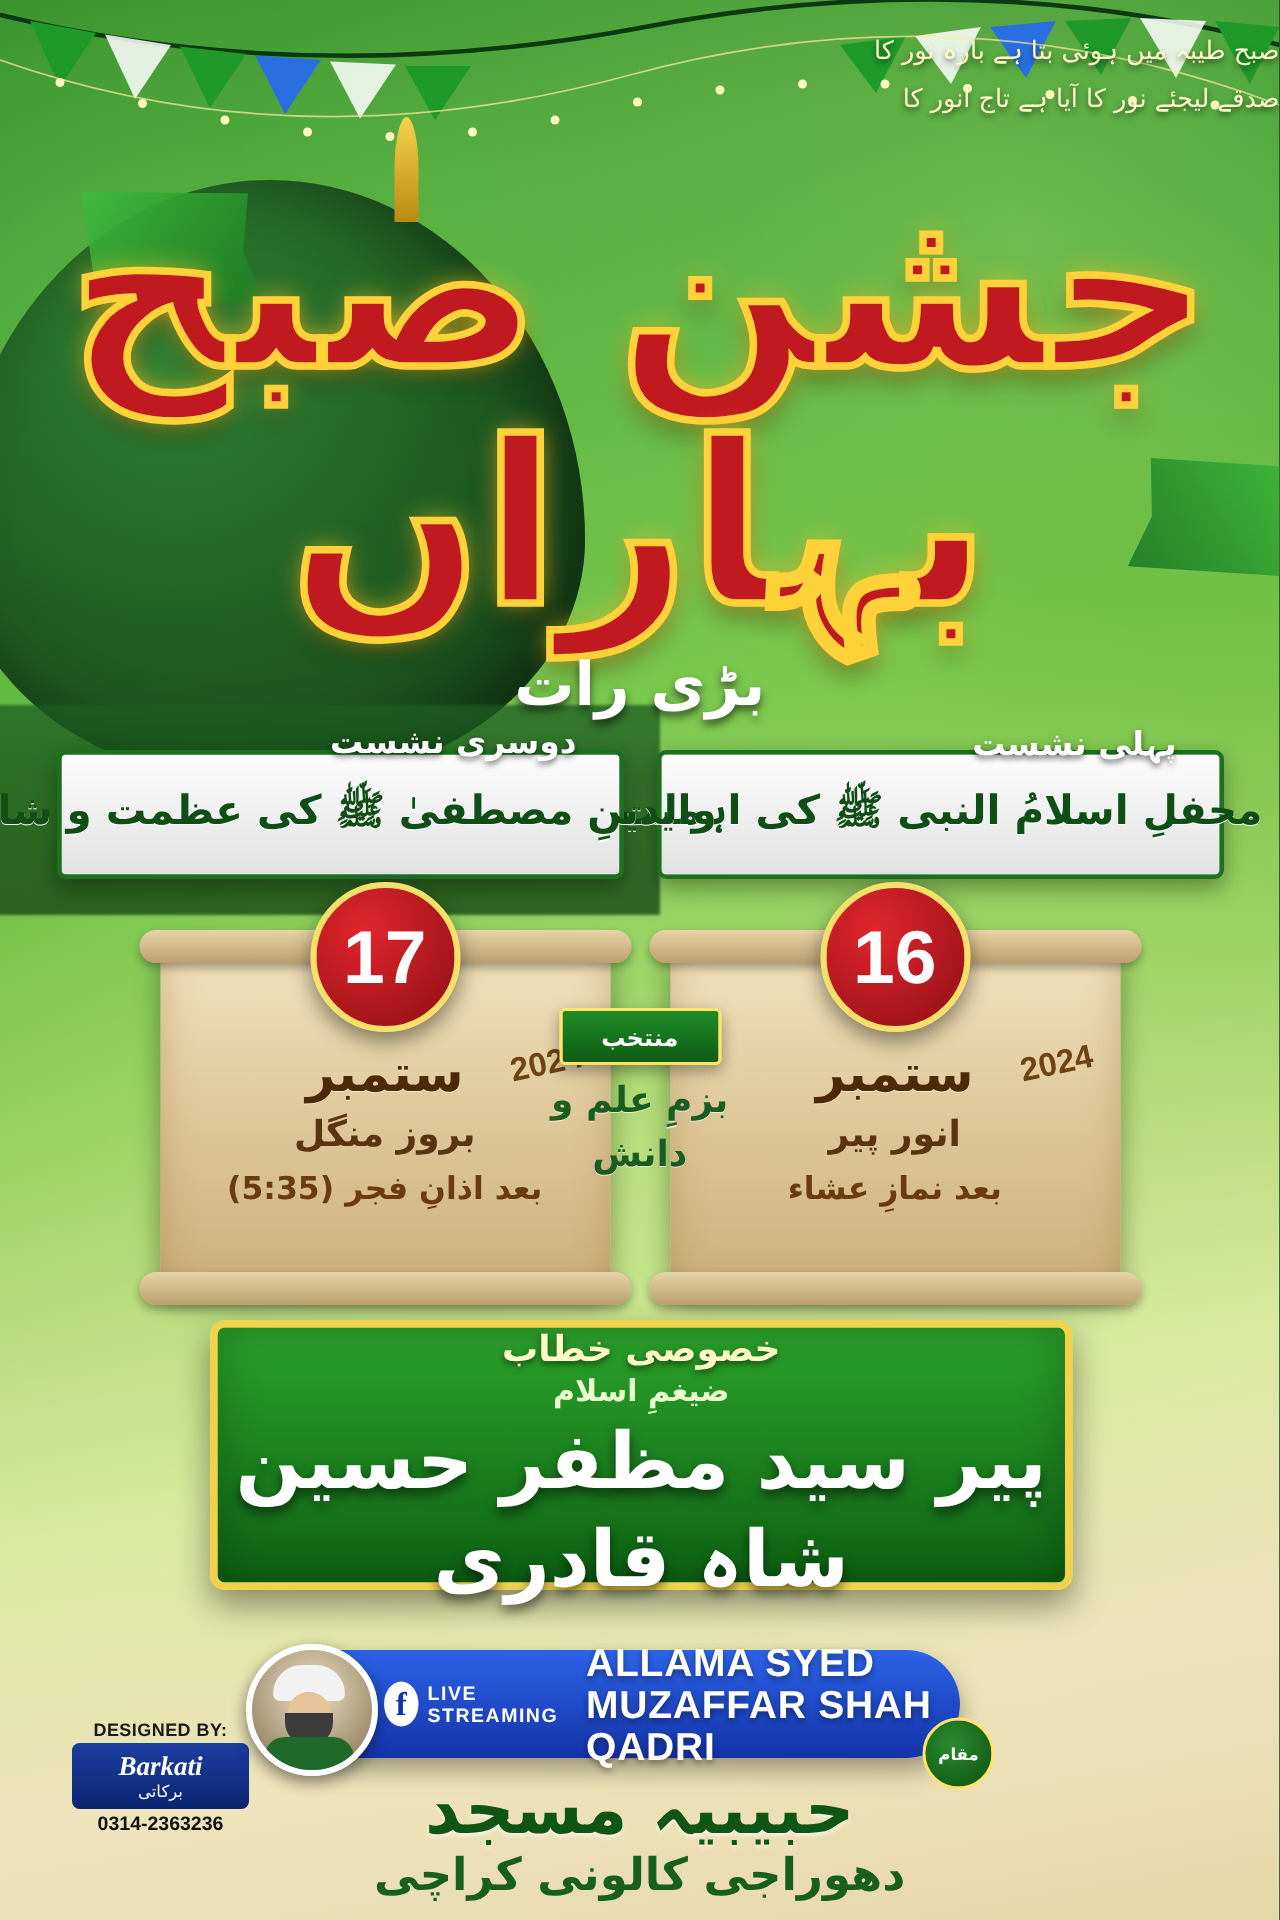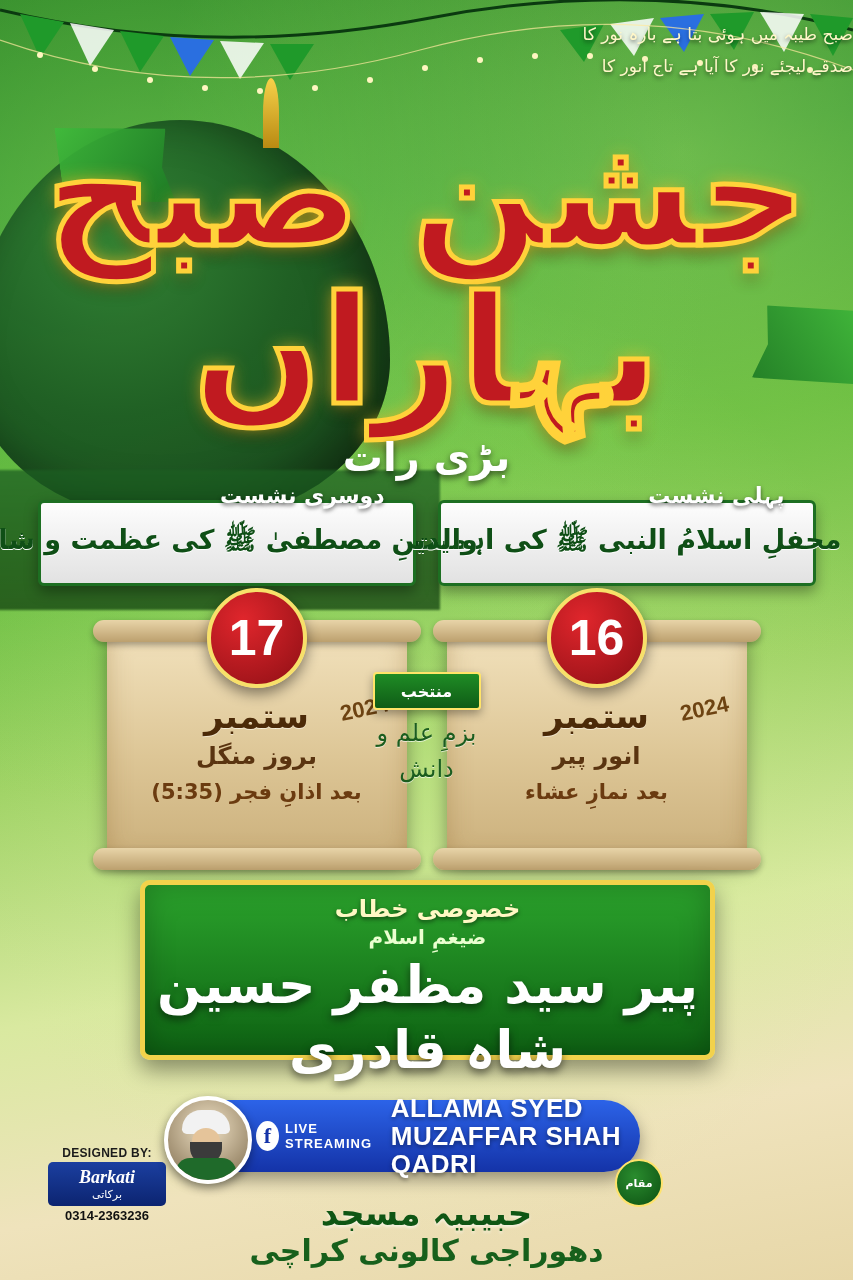--- a/index.html
+++ b/index.html
@@ -154,32 +154,32 @@
     position:absolute;top:672px;left:50%;transform:translateX(-50%);
     width:104px;height:34px;background:linear-gradient(180deg,#1f8c25,#0f5c16);
     border:2px solid #ffe468;border-radius:4px;
     display:flex;align-items:center;justify-content:center;
     color:#fff;font-family:"DejaVu Sans",sans-serif;font-size:16px;font-weight:bold;
     box-shadow:0 4px 10px rgba(0,0,0,.35);z-index:4;
   }
   .center-sub{
     position:absolute;top:715px;left:50%;transform:translateX(-50%);
     width:150px;text-align:center;direction:rtl;
-    font-family:"DejaVu Sans",sans-serif;font-size:24px;font-weight:normal;
+    font-family:"DejaVu Sans",sans-serif;font-size:24px;font-weight:bold;
     color:#1b5d1e;line-height:1.5;z-index:4;
     text-shadow:0 1px 0 rgba(255,255,255,.6);
   }
 
   
   .speaker-panel{
     position:absolute;top:880px;left:140px;width:575px;height:180px;
     background:linear-gradient(180deg,#2ba32c,#0e6213);
     border:5px solid #f2d24b;border-radius:10px;
     box-shadow:0 10px 22px rgba(0,0,0,.4), inset 0 0 30px rgba(0,0,0,.25);
-    direction:rtl;text-align:center;box-sizing:border-box;padding-top:10px;
+    direction:rtl;text-align:center;box-sizing:border-box;
   }
   .khitab{
     font-family:"DejaVu Sans",sans-serif;font-size:24px;font-weight:bold;
     color:#fff8c4;text-shadow:0 2px 4px rgba(0,0,0,.5);
   }
   .speaker-title{
     font-family:"DejaVu Sans",sans-serif;font-size:20px;font-weight:bold;
     color:#eaffd0;margin-top:2px;
   }
   .speaker-name{
@@ -243,21 +243,21 @@
     position:absolute;left:0;bottom:12px;width:853px;text-align:center;direction:rtl;
   }
   .venue-seal{
     position:absolute;right:190px;top:-34px;width:44px;height:44px;border-radius:50%;
     background:radial-gradient(circle at 40% 35%,#2a8c2e,#0c4f12);
     border:2px solid #ffe36b;color:#fff;
     font-family:"DejaVu Sans",sans-serif;font-size:11px;font-weight:bold;
     display:flex;align-items:center;justify-content:center;
   }
   .venue-name{
-    font-family:"DejaVu Sans",sans-serif;font-size:34px;font-weight:bold;color:#0f5614;
+    font-family:"DejaVu Sans",sans-serif;font-size:46px;font-weight:bold;color:#0f5614;
     text-shadow:0 2px 3px rgba(255,255,255,.6);
   }
   .venue-place{
     font-family:"DejaVu Sans",sans-serif;font-size:30px;font-weight:bold;color:#17601c;
   }
 </style>
 </head>
 <body>
 
 <div class="poster">

